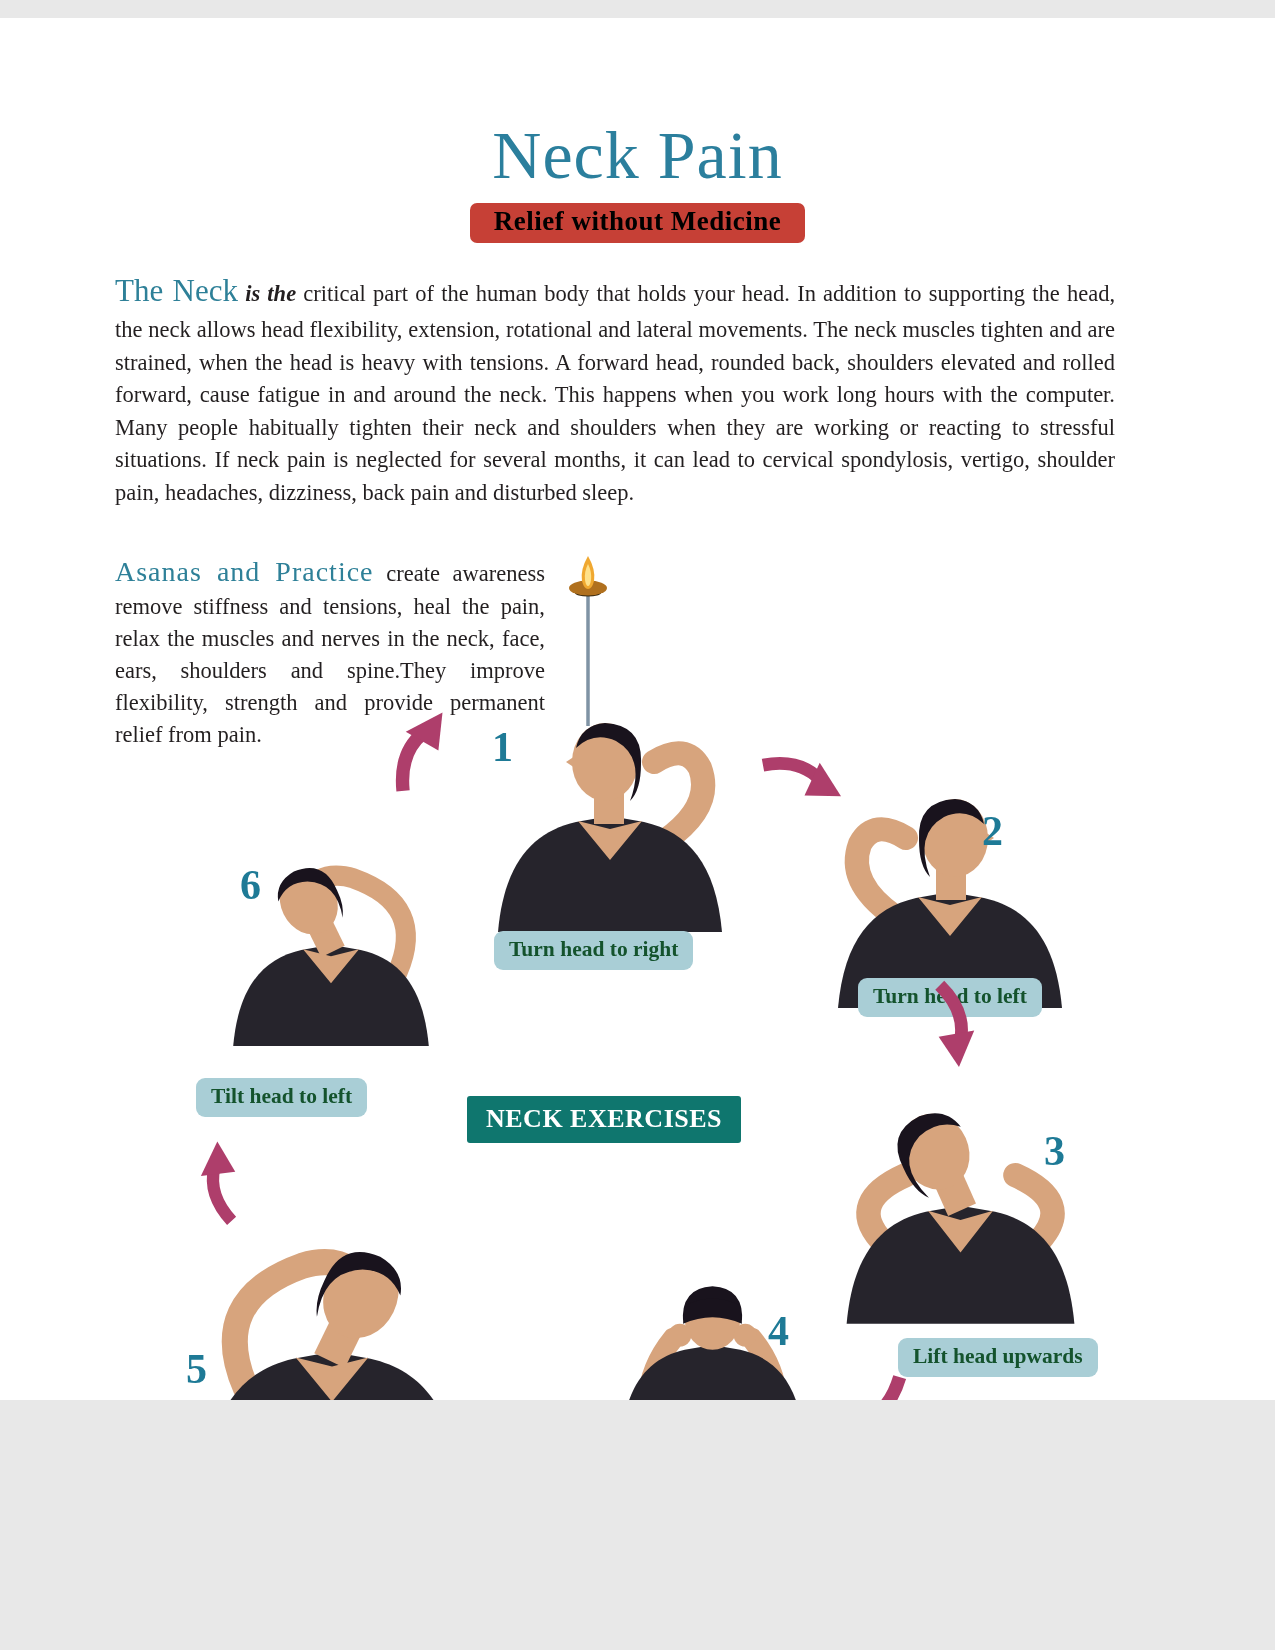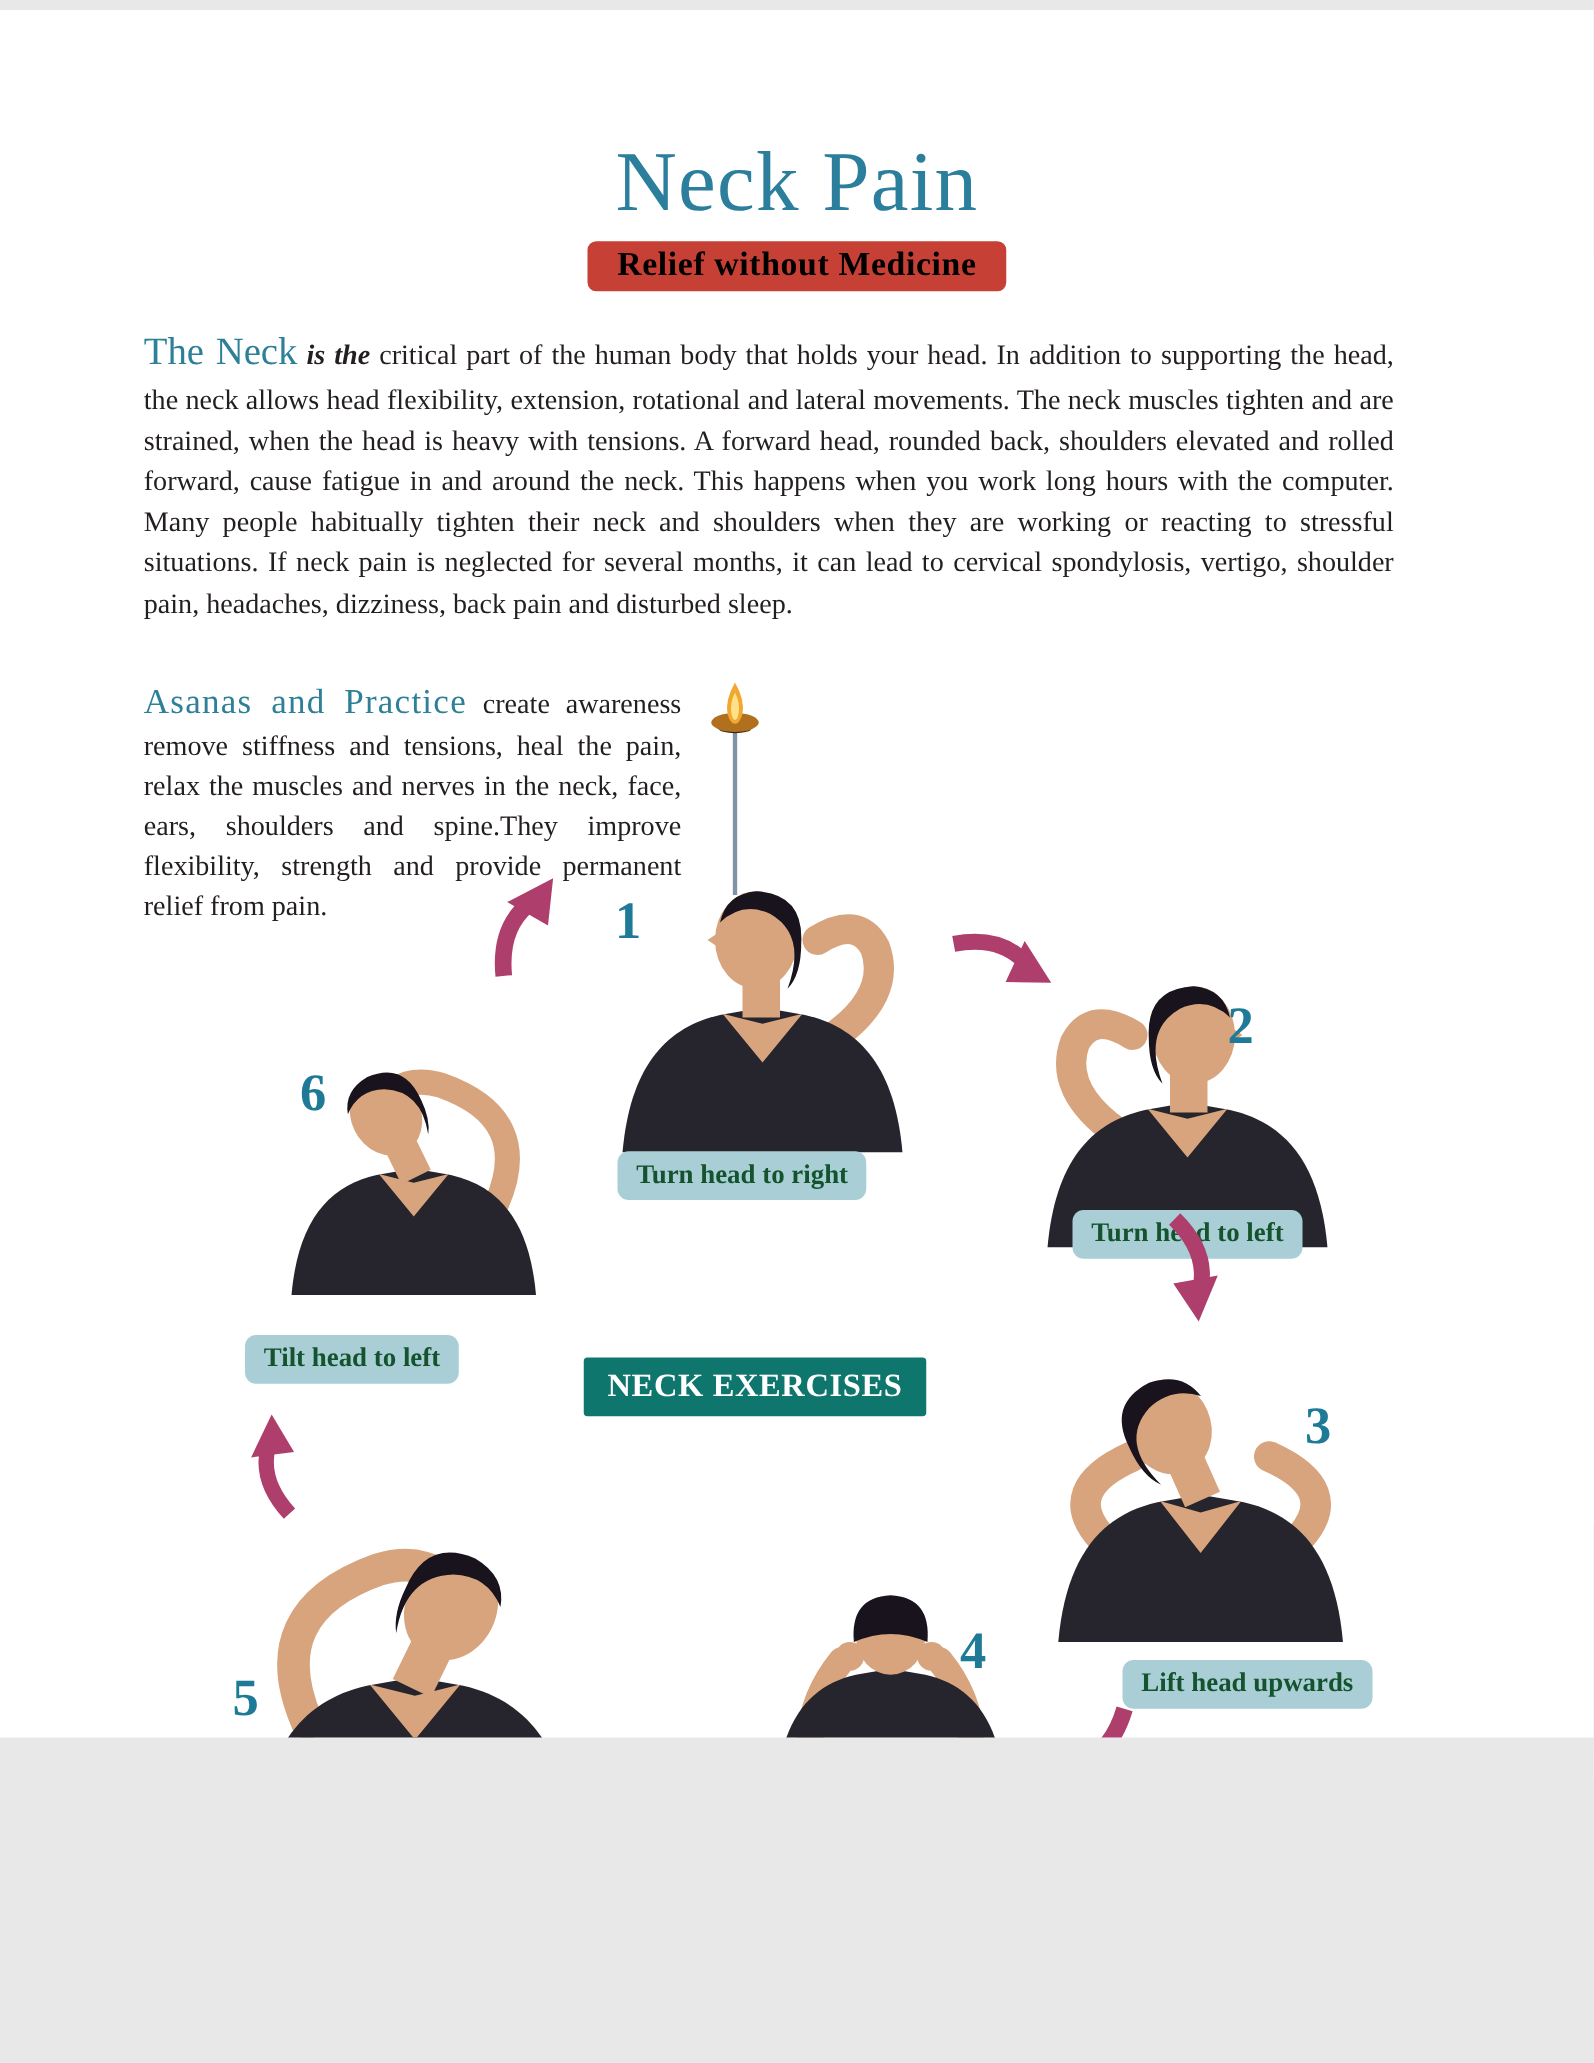--- a/index.html
+++ b/index.html
@@ -1,17 +1,17 @@
 <!DOCTYPE html>
 <html><head>
 <meta charset="utf-8">
 <style>
   html,body{margin:0;padding:0;background:#e8e8e8;}
   .page{
-    position:relative;width:1275px;height:1382px;margin:8px auto;
+    position:relative;width:1275px;height:1382px;margin:18px auto;
     background:#ffffff;overflow:hidden;
     font-family:"Liberation Serif", serif;color:#231f20;
   }
   
   .title{
     margin:0;padding-top:98px;text-align:center;
     font-size:68px;font-weight:400;color:#2b7f9d;letter-spacing:1px;
   }
   .badge-wrap{text-align:center;margin-top:8px;}
   .badge{

